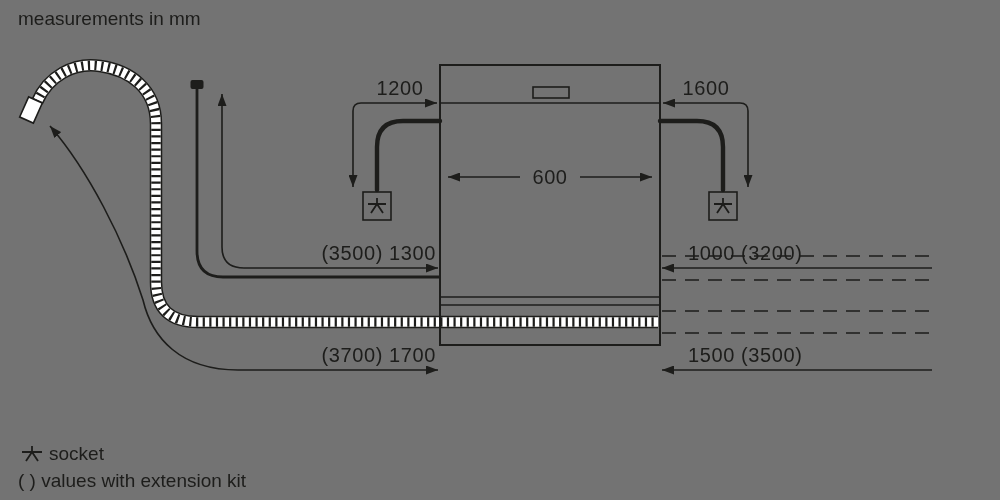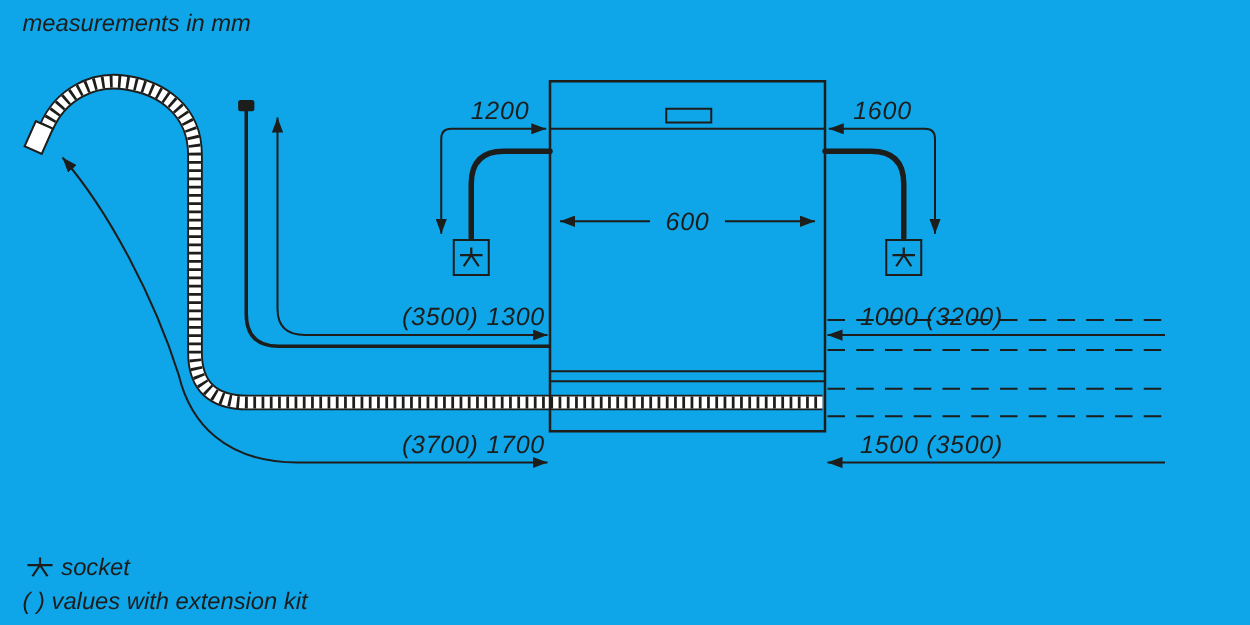--- a/index.html
+++ b/index.html
@@ -1,22 +1,21 @@
 <!DOCTYPE html>
 <html><head>
 <meta charset="utf-8">
 <style>
   html,body{margin:0;padding:0;background:#ffffff;}
   .page{
     position:relative;
     width:1000px;height:500px;
-    background:#0ea5e9;
+    background:#737373;
     overflow:hidden;
     font-family:"Liberation Sans",sans-serif;
-    font-style:italic;
   }
   svg{display:block;}
   .txt{font-family:"Liberation Sans",sans-serif;fill:#1d1d1b;}
   .dim{font-size:20px;letter-spacing:0.6px;}
   .note{font-size:19px;}
   .ln{stroke:#1d1d1b;stroke-width:1.6;fill:none;}
   .ln2{stroke:#1d1d1b;stroke-width:2;fill:none;}
   .hose{stroke:#1d1d1b;stroke-width:2.8;fill:none;}
   .cord{stroke:#1d1d1b;stroke-width:4.4;fill:none;stroke-linecap:round;}
   .dash{stroke:#1d1d1b;stroke-width:1.6;fill:none;stroke-dasharray:14 9;}

